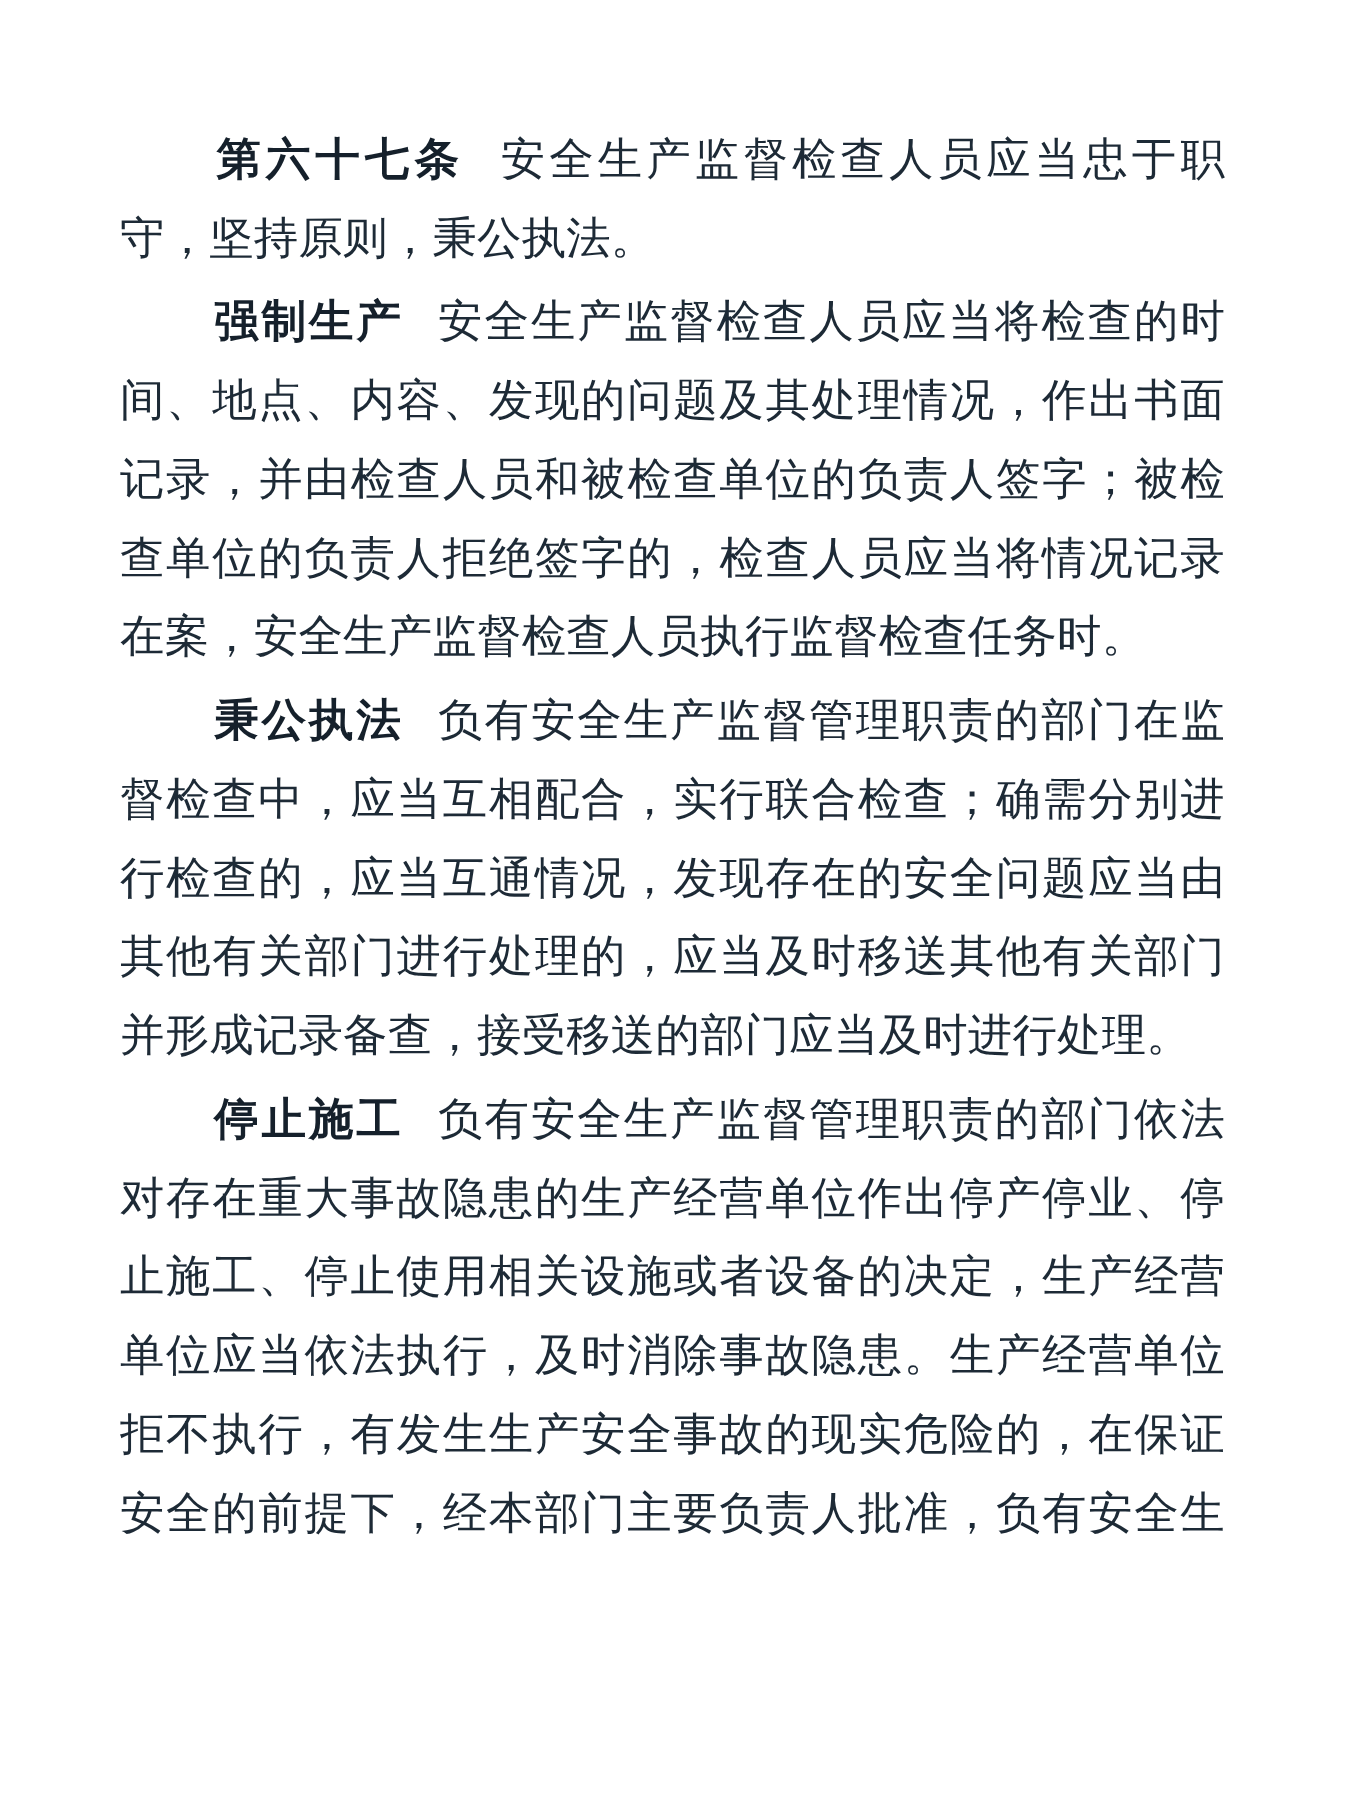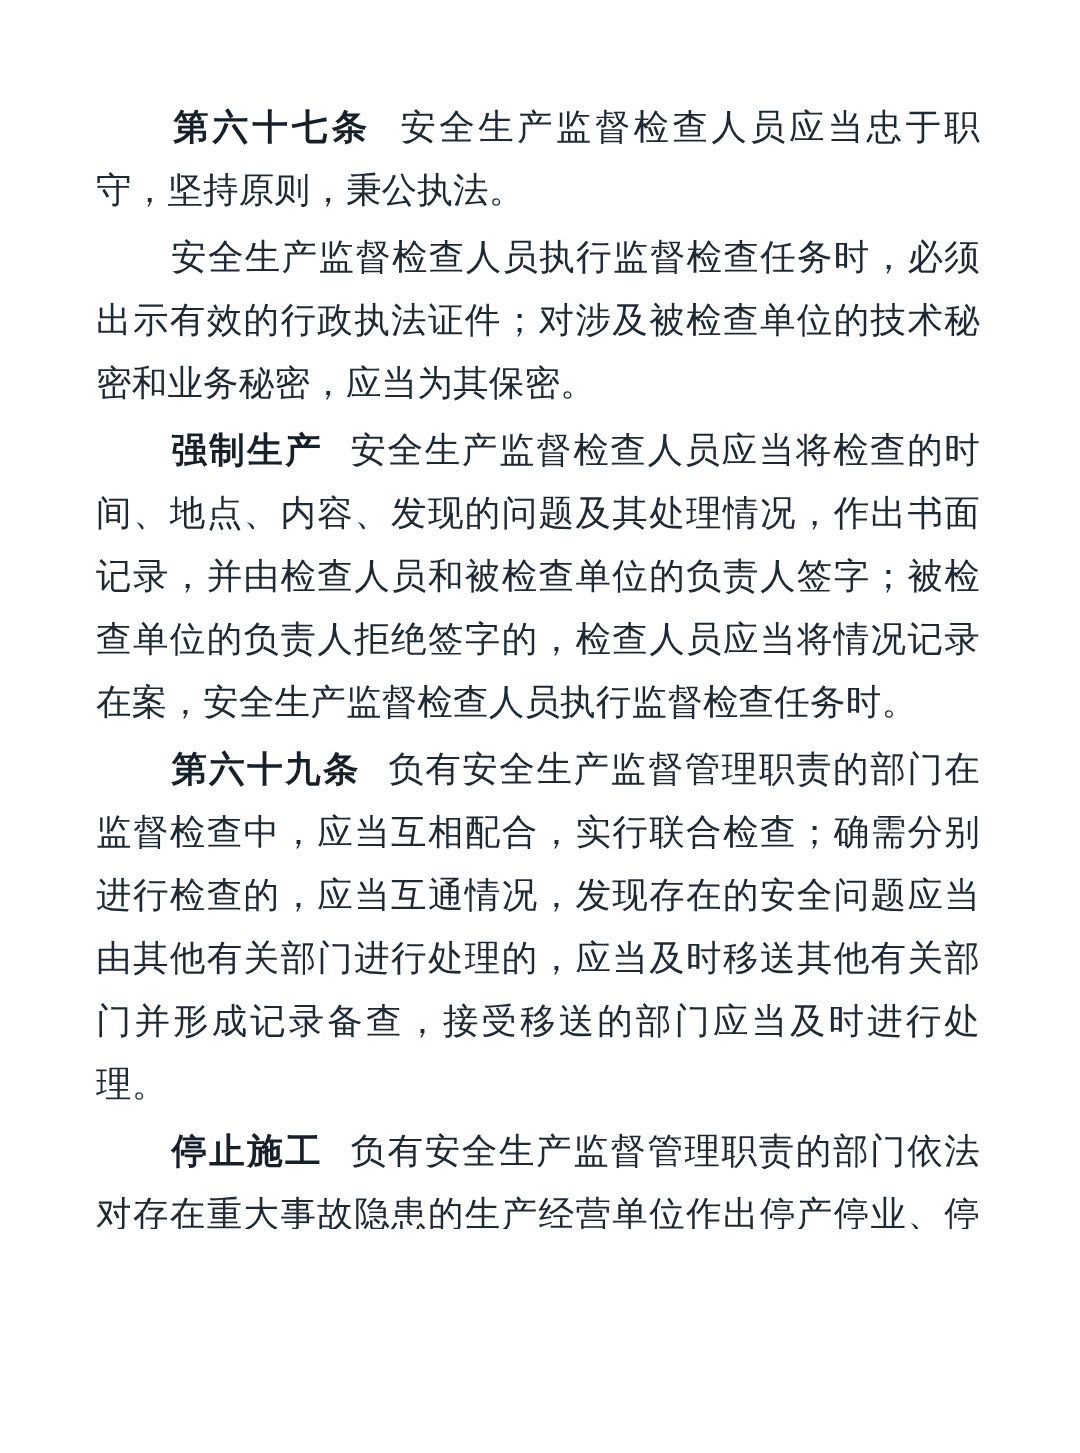--- a/index.html
+++ b/index.html
@@ -49,30 +49,27 @@
 </head>
 <body>
 
 <div class="page">
   <div class="doc-body">
 
     <p class="para">
       <span class="indent"></span><span class="art-label">第六十七条</span><span class="gap"></span><span class="txt">安全生产监督检查人员应当忠于职守，坚持原则，秉公执法。</span>
     </p>
 
-    <p class="para">
-      <span class="indent"></span><span class="txt">安全生产监督检查人员执行监督检查任务时，必须出示有效的行政执法证件；对涉及被检查单位的技术秘密和业务秘密，应当为其保密。</span>
-    </p>
 
     <p class="para">
       <span class="indent"></span><span class="art-label">强制生产</span><span class="gap"></span><span class="txt">安全生产监督检查人员应当将检查的时间、地点、内容、发现的问题及其处理情况，作出书面记录，并由检查人员和被检查单位的负责人签字；被检查单位的负责人拒绝签字的，检查人员应当将情况记录在案，安全生产监督检查人员执行监督检查任务时。</span>
     </p>
 
     <p class="para">
-      <span class="indent"></span><span class="art-label">第六十九条</span><span class="gap"></span><span class="txt">负有安全生产监督管理职责的部门在监督检查中，应当互相配合，实行联合检查；确需分别进行检查的，应当互通情况，发现存在的安全问题应当由其他有关部门进行处理的，应当及时移送其他有关部门并形成记录备查，接受移送的部门应当及时进行处理。</span>
+      <span class="indent"></span><span class="art-label">秉公执法</span><span class="gap"></span><span class="txt">负有安全生产监督管理职责的部门在监督检查中，应当互相配合，实行联合检查；确需分别进行检查的，应当互通情况，发现存在的安全问题应当由其他有关部门进行处理的，应当及时移送其他有关部门并形成记录备查，接受移送的部门应当及时进行处理。</span>
     </p>
 
     <p class="para">
       <span class="indent"></span><span class="art-label">停止施工</span><span class="gap"></span><span class="txt">负有安全生产监督管理职责的部门依法对存在重大事故隐患的生产经营单位作出停产停业、停止施工、停止使用相关设施或者设备的决定，生产经营单位应当依法执行，及时消除事故隐患。生产经营单位拒不执行，有发生生产安全事故的现实危险的，在保证安全的前提下，经本部门主要负责人批准，负有安全生产监督管理职责的部门可以采取通知有关单位停止供电、停止供应民用爆炸物品等措施，强制生产</span>
     </p>
 
   </div>
 </div>
 
 </body></html>

